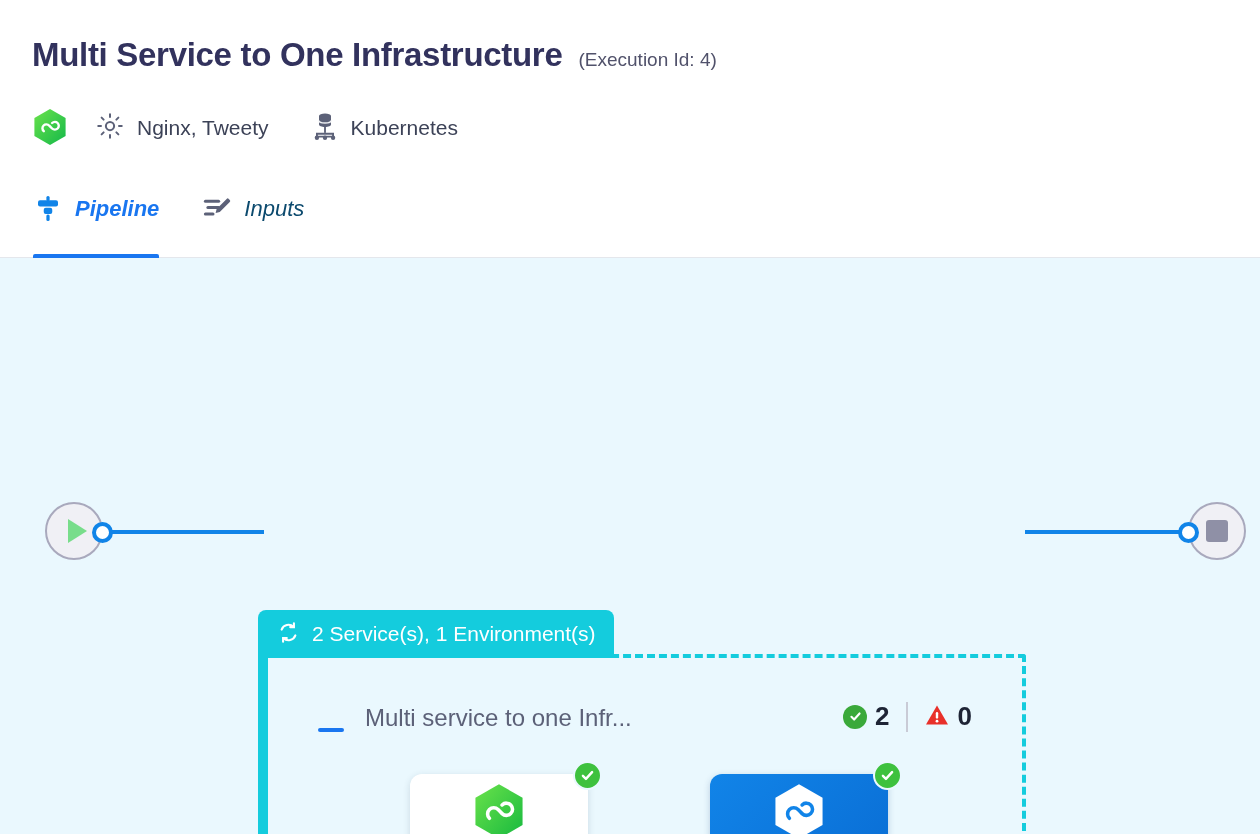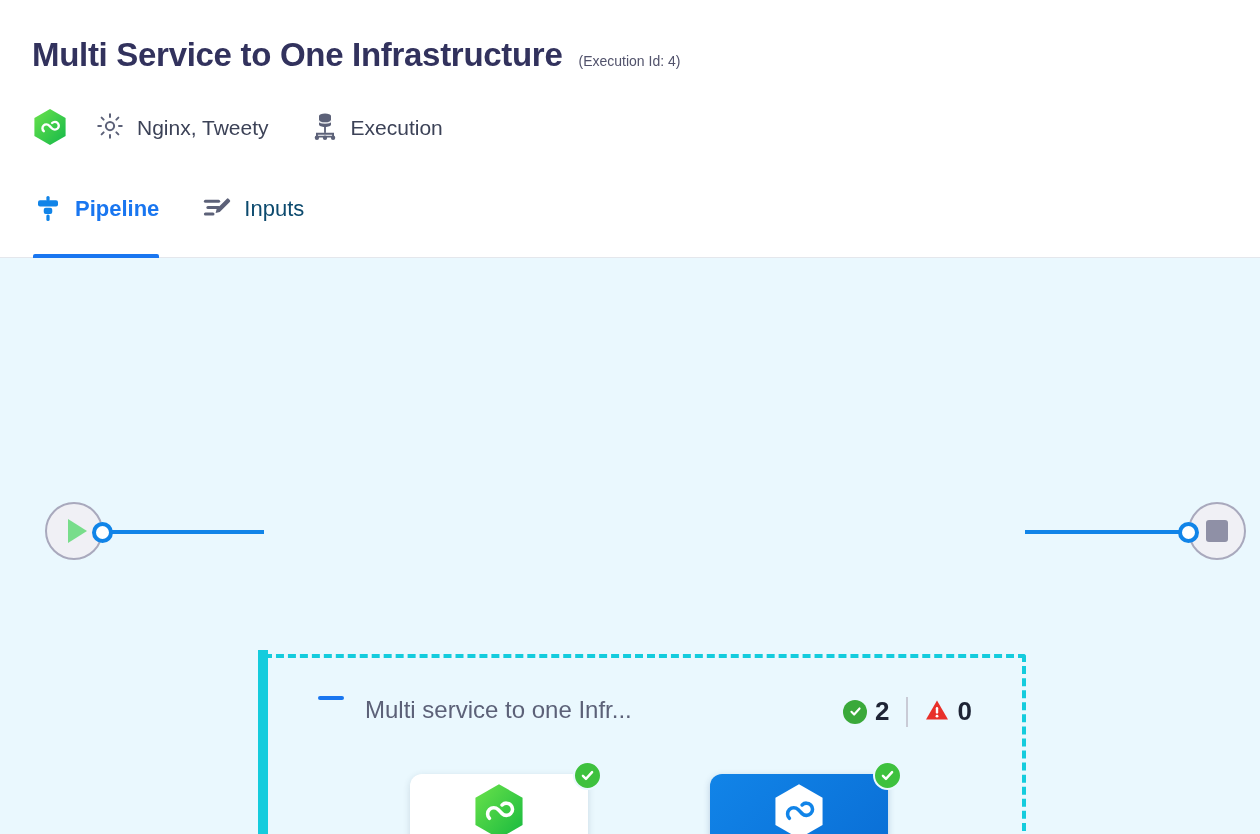--- a/index.html
+++ b/index.html
@@ -28,21 +28,21 @@
     align-items: baseline;
     gap: 16px;
   }
   .page-title {
     font-size: 33px;
     font-weight: bold;
     color: #32325d;
     letter-spacing: -0.3px;
   }
   .exec-id {
-    font-size: 14px;
+    font-size: 19px;
     color: #51526b;
     font-weight: normal;
   }
   .meta-row {
     position: absolute;
     left: 32px; top: 83px;
     display: flex;
     align-items: center;
     height: 42px;
   }
@@ -72,20 +72,21 @@
     padding-left: 33px;
   }
   .tab {
     display: flex;
     align-items: center;
     height: 97px;
     gap: 12px;
     margin-right: 43px;
     position: relative;
     cursor: pointer;
+    font-style: italic;
   }
   .tab-label {
     font-size: 22px;
     color: #0c4a6e;
     white-space: nowrap;
   }
   .tab.active .tab-label { color: #1976f0; font-weight: bold; }
   .tab.active::after {
     content: "";
     position: absolute;
@@ -184,21 +185,21 @@
     z-index: 1;
   }
 
   
   .group-head {
     position: absolute;
     left: 318px; top: 438px;
     width: 654px;
     height: 36px;
     display: flex;
-    align-items: flex-start;
+    align-items: flex-end;
     z-index: 4;
   }
   .collapse-btn {
     width: 26px; height: 4px;
     background: #1976f0;
     border-radius: 2px;
     cursor: pointer;
     flex: 0 0 auto;
   }
   .group-title {
@@ -303,21 +304,21 @@
       <svg width="28" height="30" viewBox="0 0 24 26" fill="none" stroke="#5c6178" stroke-width="1.6">
         <ellipse cx="12" cy="4.4" rx="5.2" ry="2.2" fill="#5c6178" stroke="none"></ellipse>
         <path d="M6.8 4.4v7.2c0 1.2 2.3 2.2 5.2 2.2s5.2-1 5.2-2.2V4.4" fill="#5c6178" stroke="none"></path>
         <path d="M6.8 8.2c0 1.2 2.3 2.2 5.2 2.2s5.2-1 5.2-2.2" stroke="#eef0f3" stroke-width="1.3"></path>
         <path d="M12 14v4.2M5 22.2h14M5 22.2v-2.5h14v2.5" stroke-linecap="round"></path>
         <circle cx="5" cy="23.2" r="1.9" fill="#5c6178" stroke="none"></circle>
         <circle cx="12" cy="23.2" r="1.9" fill="#5c6178" stroke="none"></circle>
         <circle cx="19" cy="23.2" r="1.9" fill="#5c6178" stroke="none"></circle>
       </svg>
     </span>
-    <span class="meta-text">Execution</span>
+    <span class="meta-text">Kubernetes</span>
   </div>
 </div>
 
 <div class="tabs">
 
   <div class="tab active">
     <span>
       <svg class="tab-icon" viewBox="0 0 24 24">
         <rect x="4" y="5" width="16" height="5" rx="1.6" fill="#1184e8"></rect>
         <rect x="8.6" y="11" width="6.8" height="5" rx="1.6" fill="#1184e8"></rect>
@@ -355,20 +356,31 @@
   <div class="dot left-dot"></div>
 
   <div class="endpoint end">
     <div class="stop-sq"></div>
   </div>
   <div class="dot right-dot"></div>
 
   <div class="group-left-bar"></div>
   <div class="group-box"></div>
 
+  <div class="group-badge">
+    <span>
+      <svg width="25" height="25" viewBox="0 0 24 24" fill="none" stroke="#ffffff" stroke-width="2" stroke-linecap="round">
+        <path d="M5.4 9.2A7 7 0 0 1 16.8 6.6"></path>
+        <path d="M18.6 14.8A7 7 0 0 1 7.2 17.4"></path>
+        <path d="M17.2 3.2v3.6h-3.6"></path>
+        <path d="M6.8 20.8v-3.6h3.6"></path>
+      </svg>
+    </span>
+    <span class="group-badge-label">2 Service(s), 1 Environment(s)</span>
+  </div>
 
   <div class="group-head">
     <div class="collapse-btn"></div>
     <div class="group-title">Multi service to one Infr...</div>
     <div class="counters">
       <div class="counter">
         <span class="ok-circle">
           <svg width="15" height="15" viewBox="0 0 24 24" fill="none" stroke="#ffffff" stroke-width="3.4" stroke-linecap="round" stroke-linejoin="round">
             <path d="M5.5 12.5l4.3 4.3 8.7-9.6"></path>
           </svg>

